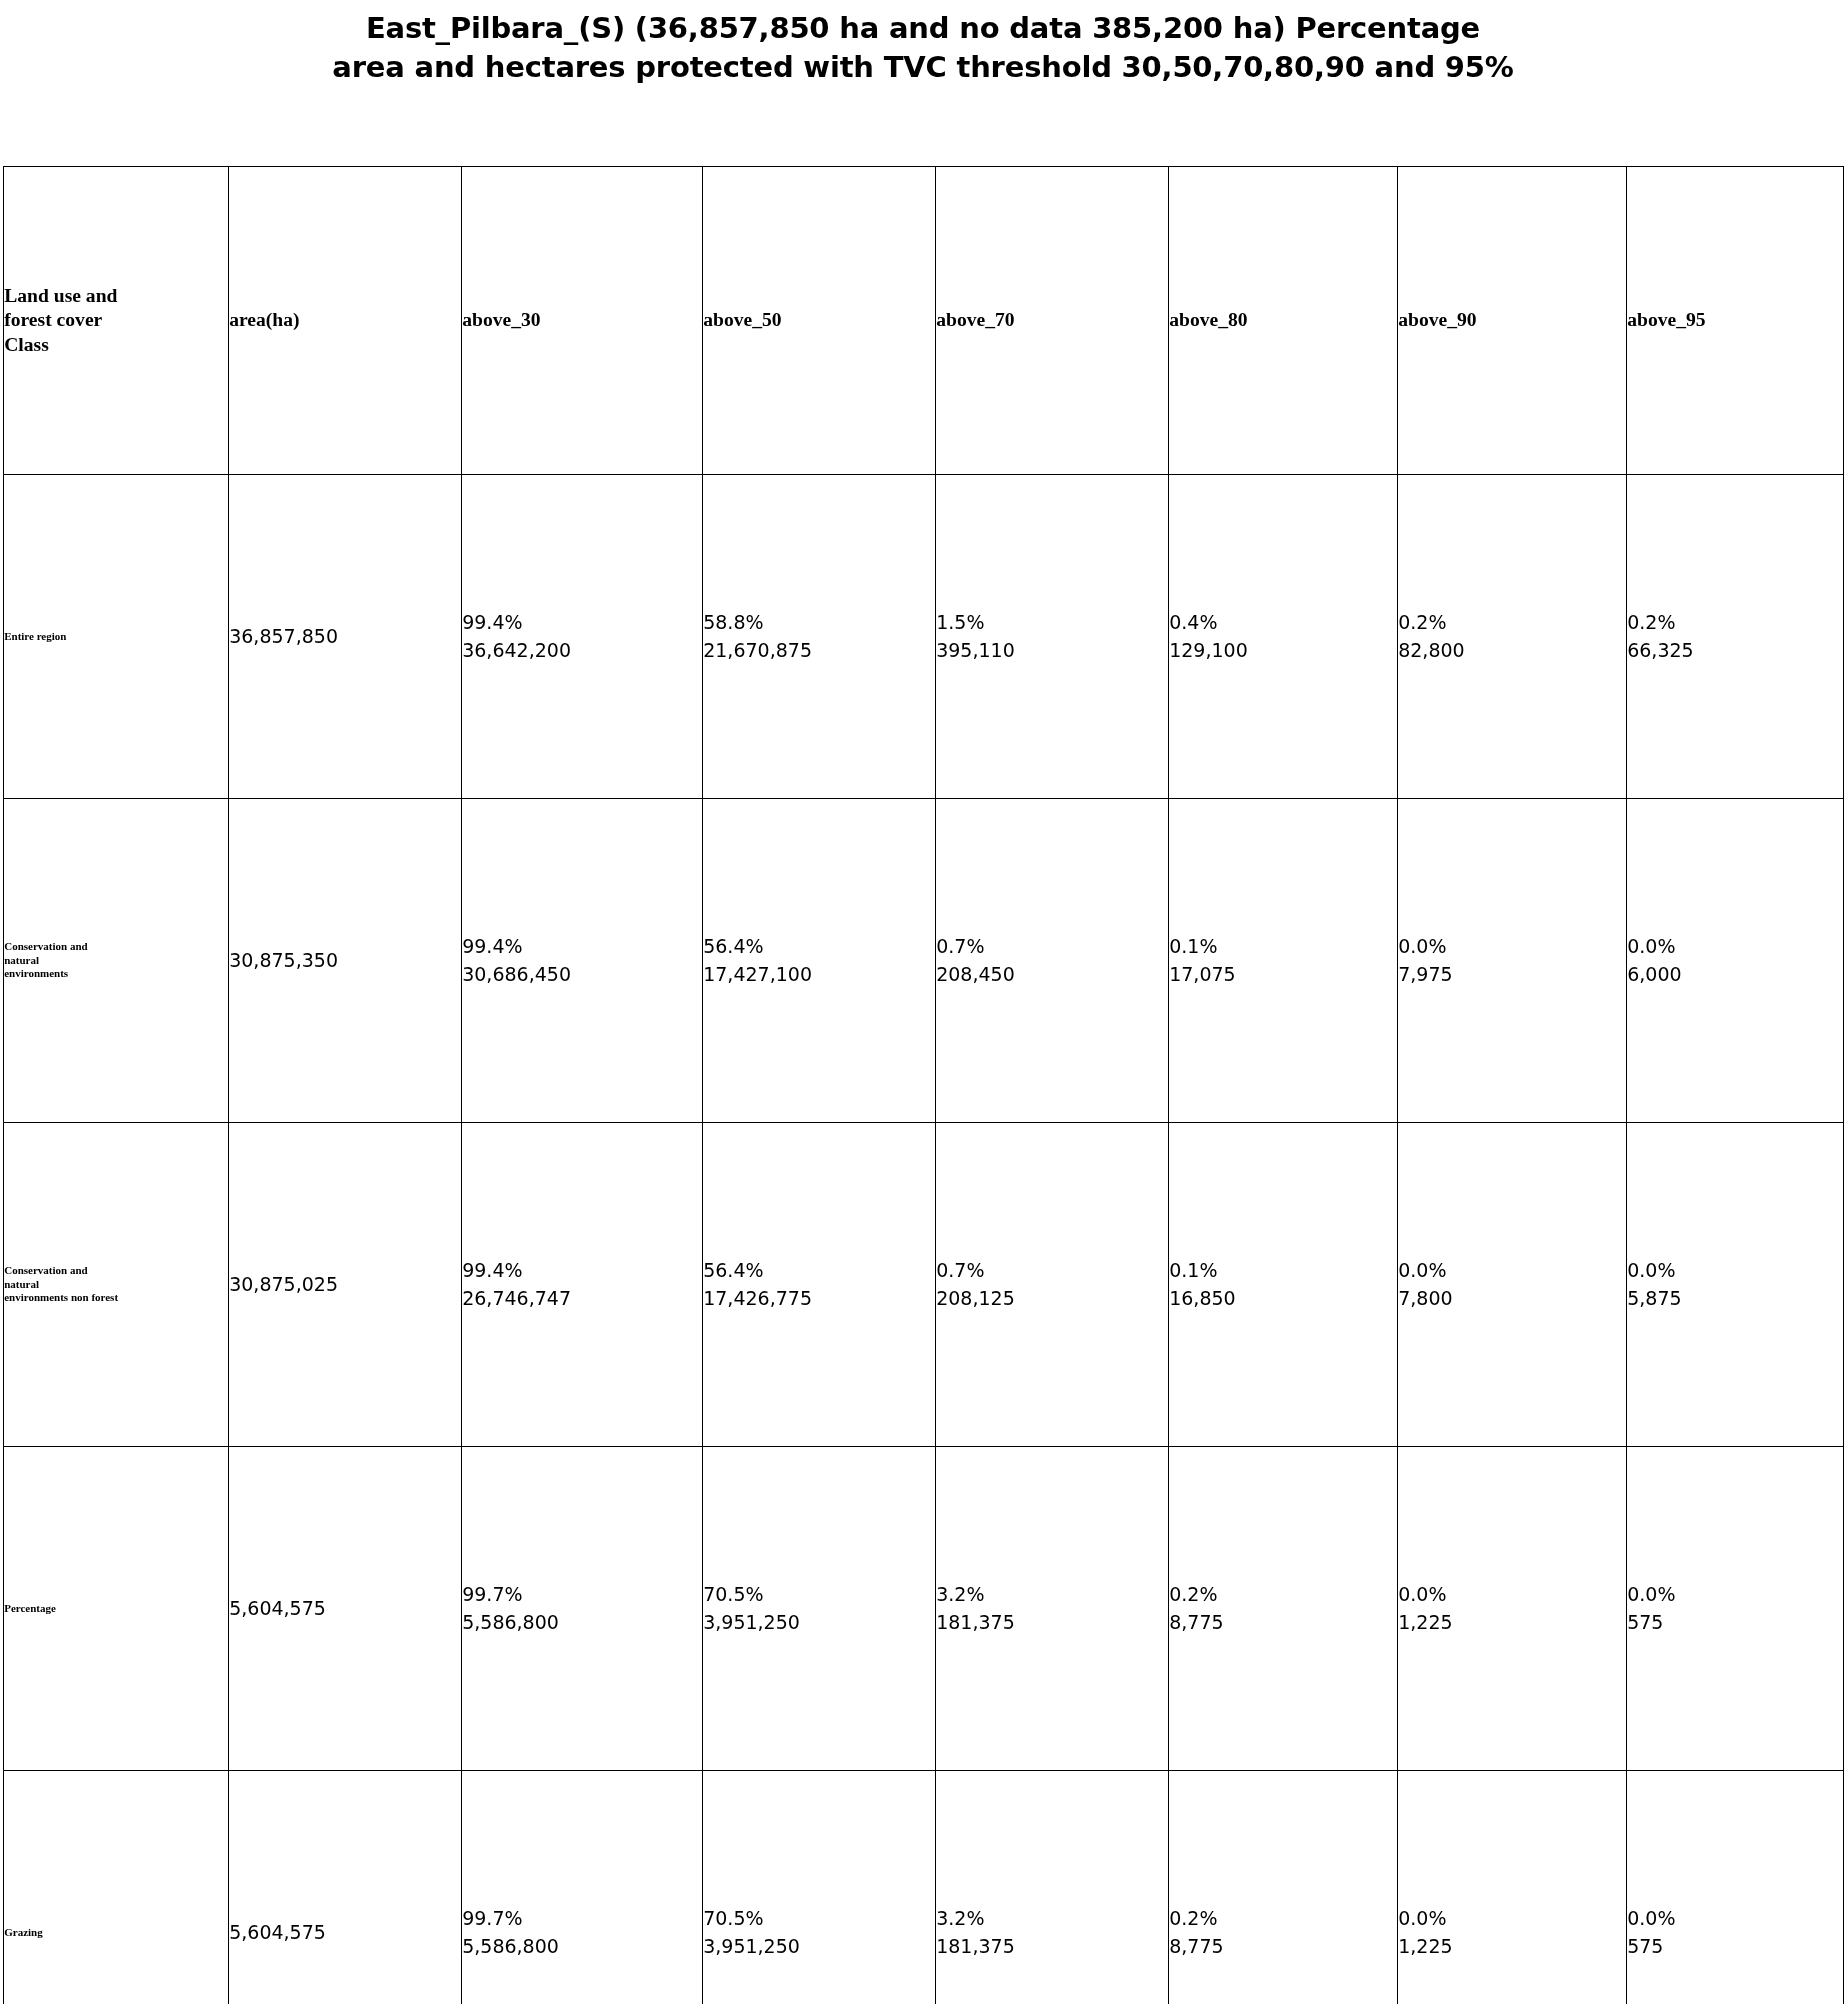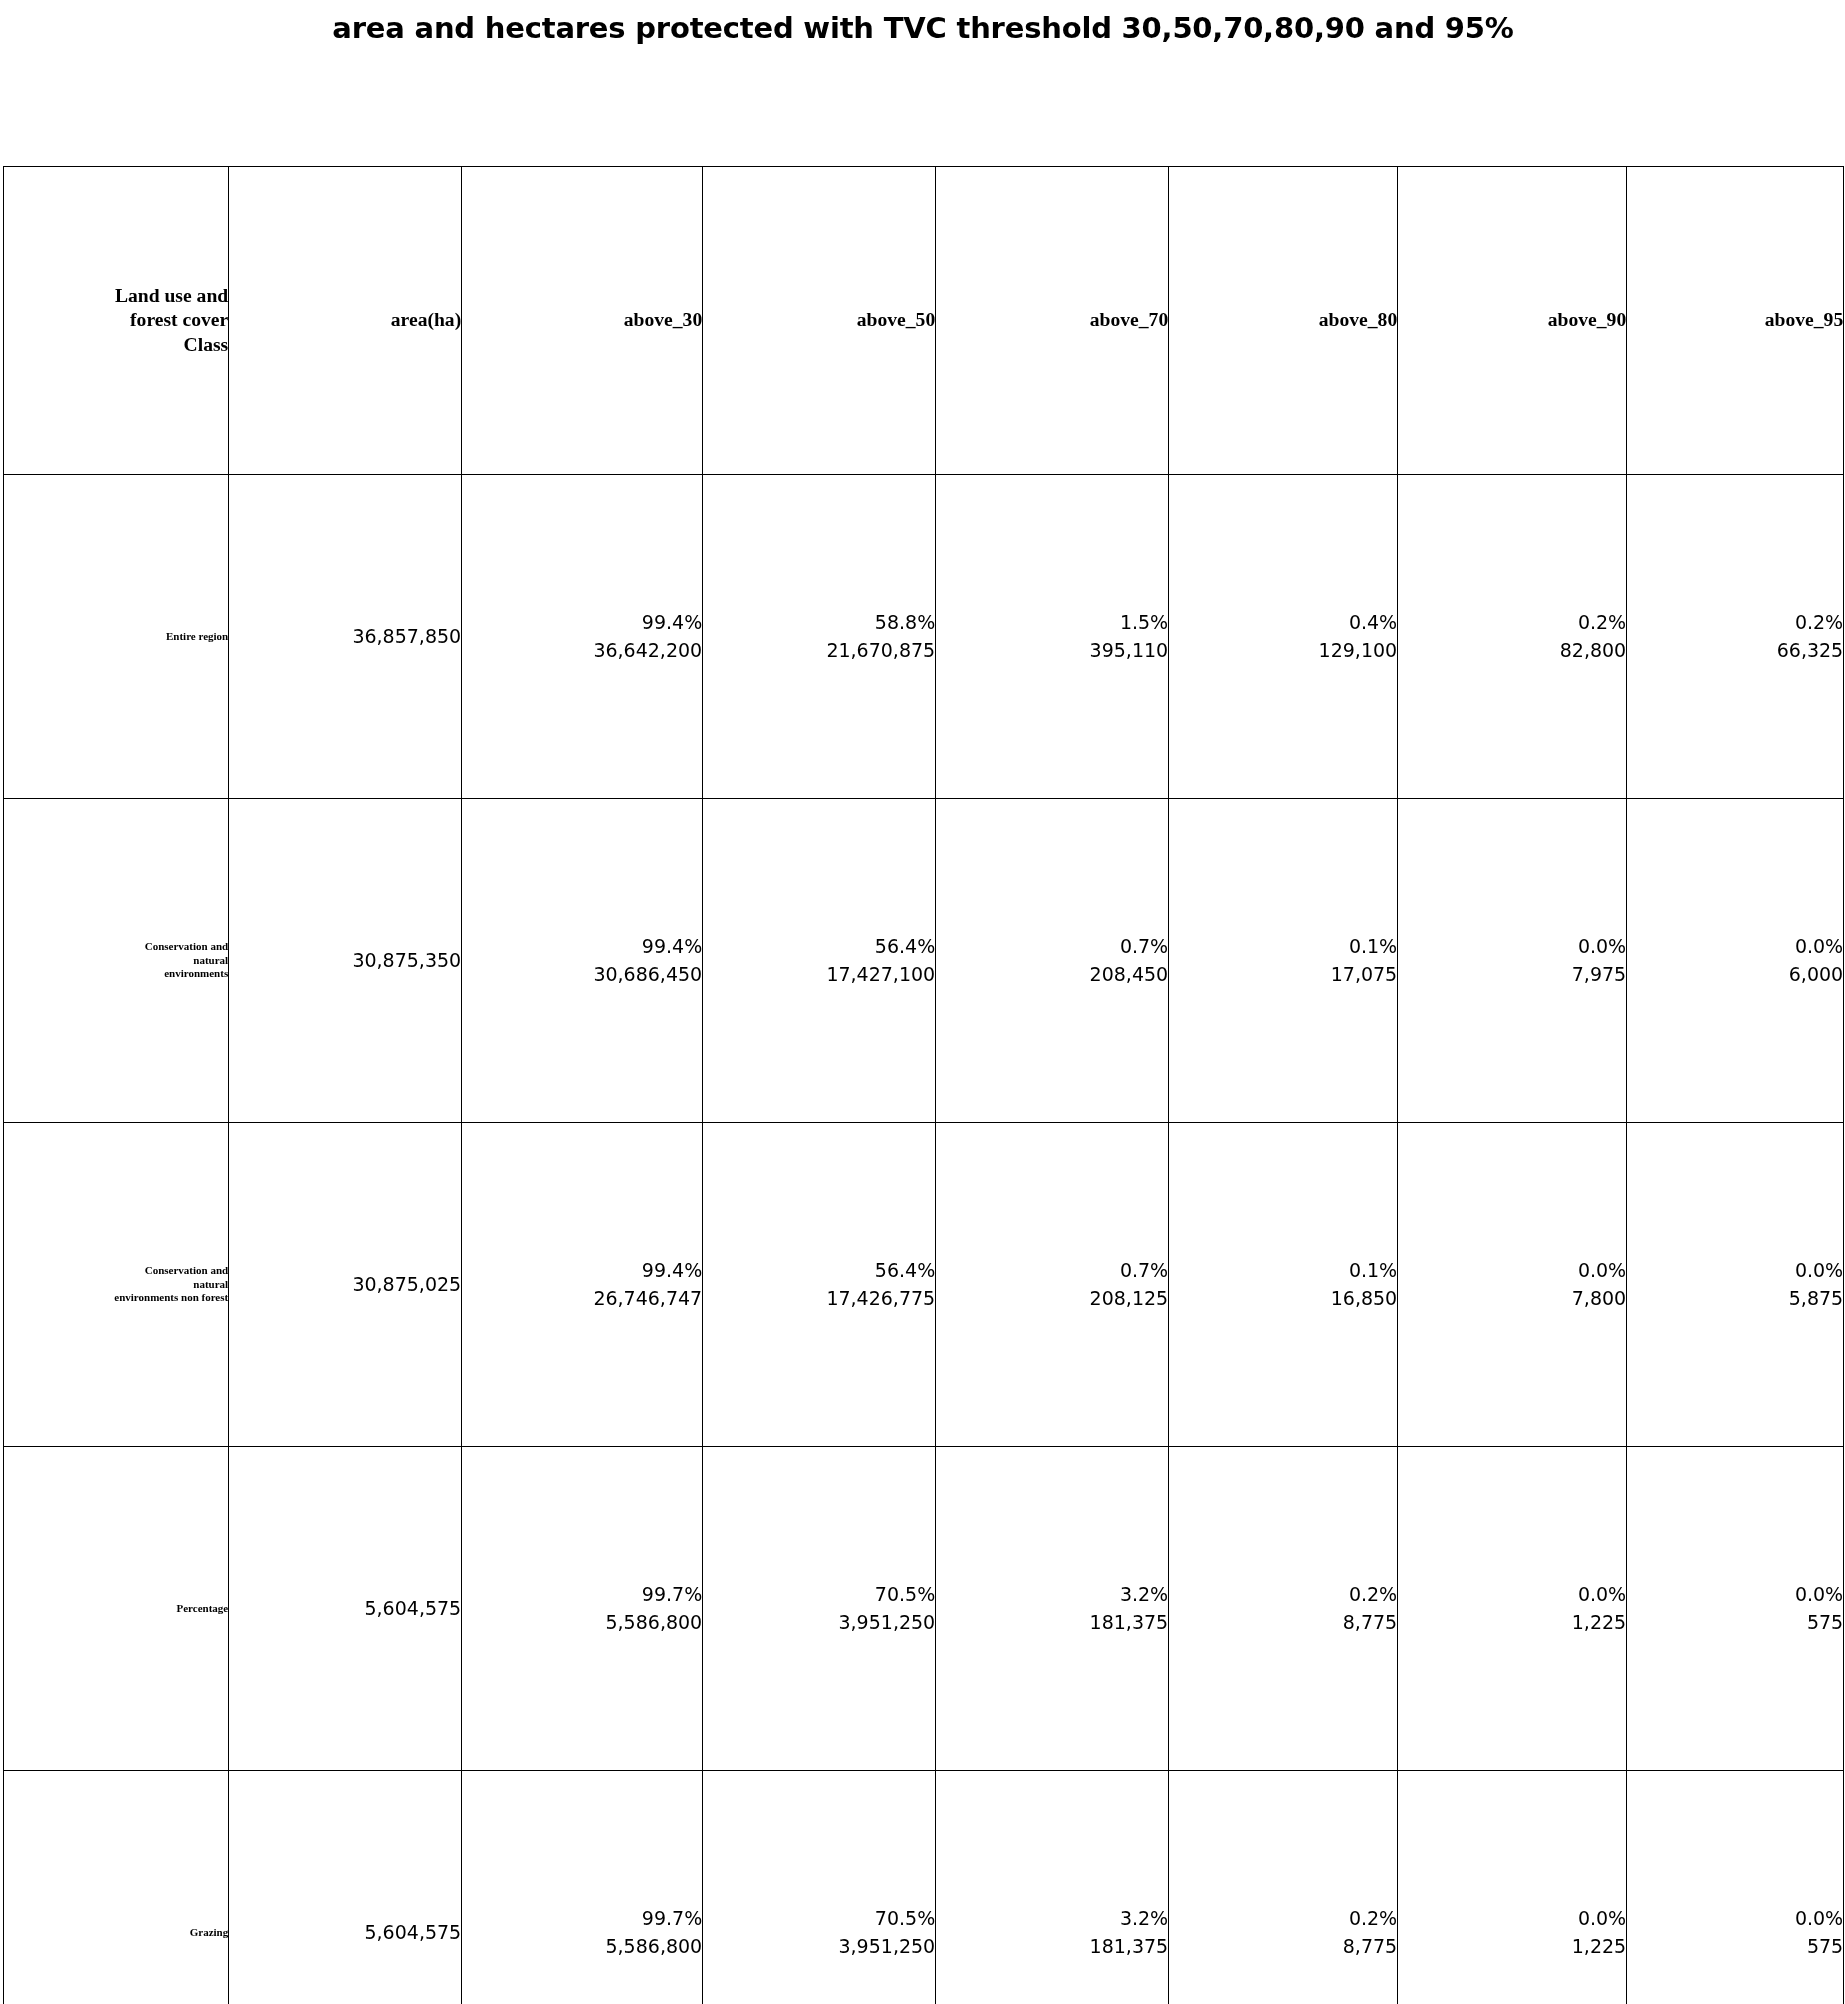--- a/index.html
+++ b/index.html
@@ -39,21 +39,21 @@
     margin: 0;
     position: absolute;
     left: 3.2px;
     top: 166px;
     width: 1837px;
     table-layout: fixed;
   }
   table.main td, table.main th {
     border: 1.2px solid #000000;
     vertical-align: middle;
-    text-align: right;
+    text-align: left;
     padding: 0;
   }
   th.colhead {
     font-family: "Liberation Serif", serif;
     font-weight: bold;
     font-size: 19.6px;
     height: 307px;
     vertical-align: middle;
   }
   th.colhead .hl {
@@ -88,20 +88,21 @@
   col.c5 { width: 229px; }
   col.c6 { width: 229px; }
   col.c7 { width: 217px; }
 </style>
 </head>
 <body>
 
 <div class="page">
 
   <div class="title">
+    <span class="line">East_Pilbara_(S) (36,857,850 ha and no data 385,200 ha) Percentage</span>
     <span class="line">area and hectares protected with TVC threshold 30,50,70,80,90 and 95%</span>
   </div>
 
   <table class="main">
     <colgroup>
       <col class="c0">
         <col class="c1">
         <col class="c2">
         <col class="c3">
       <col class="c4">

